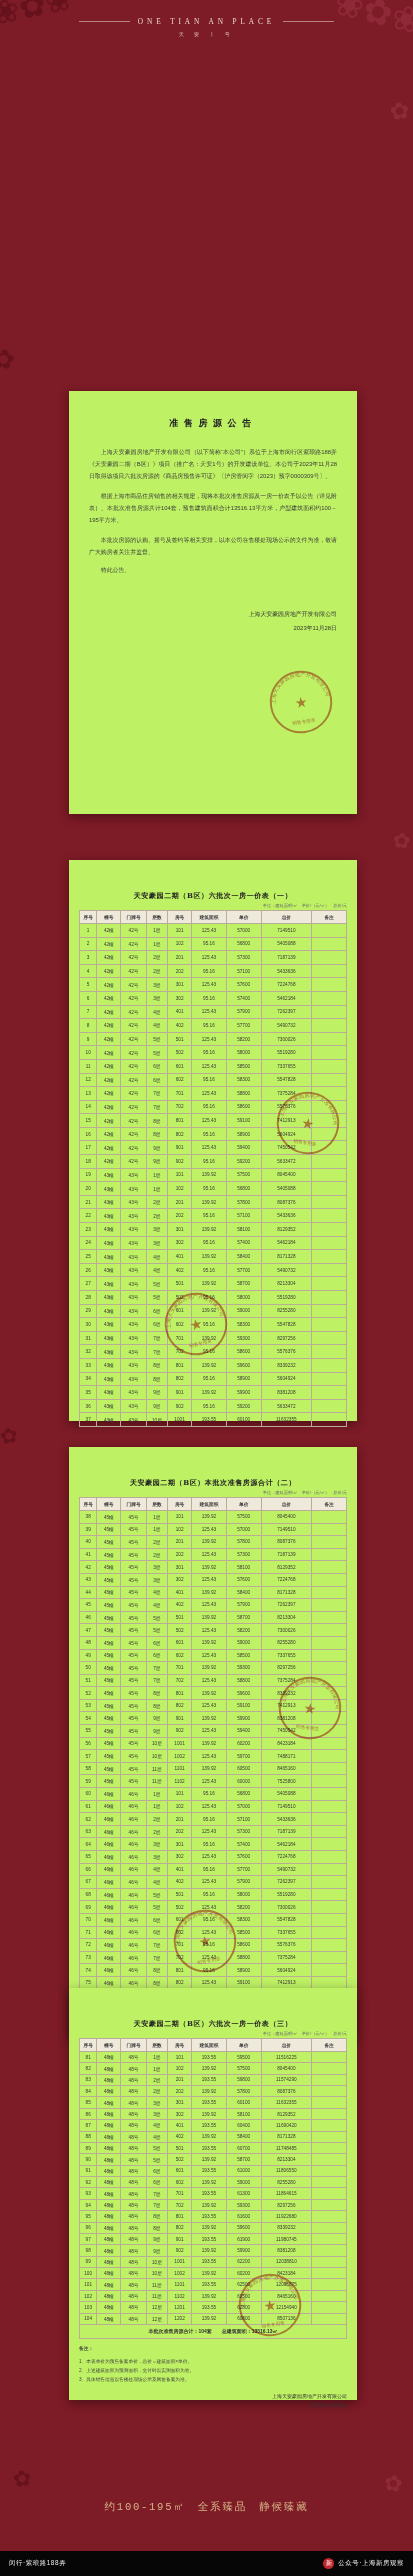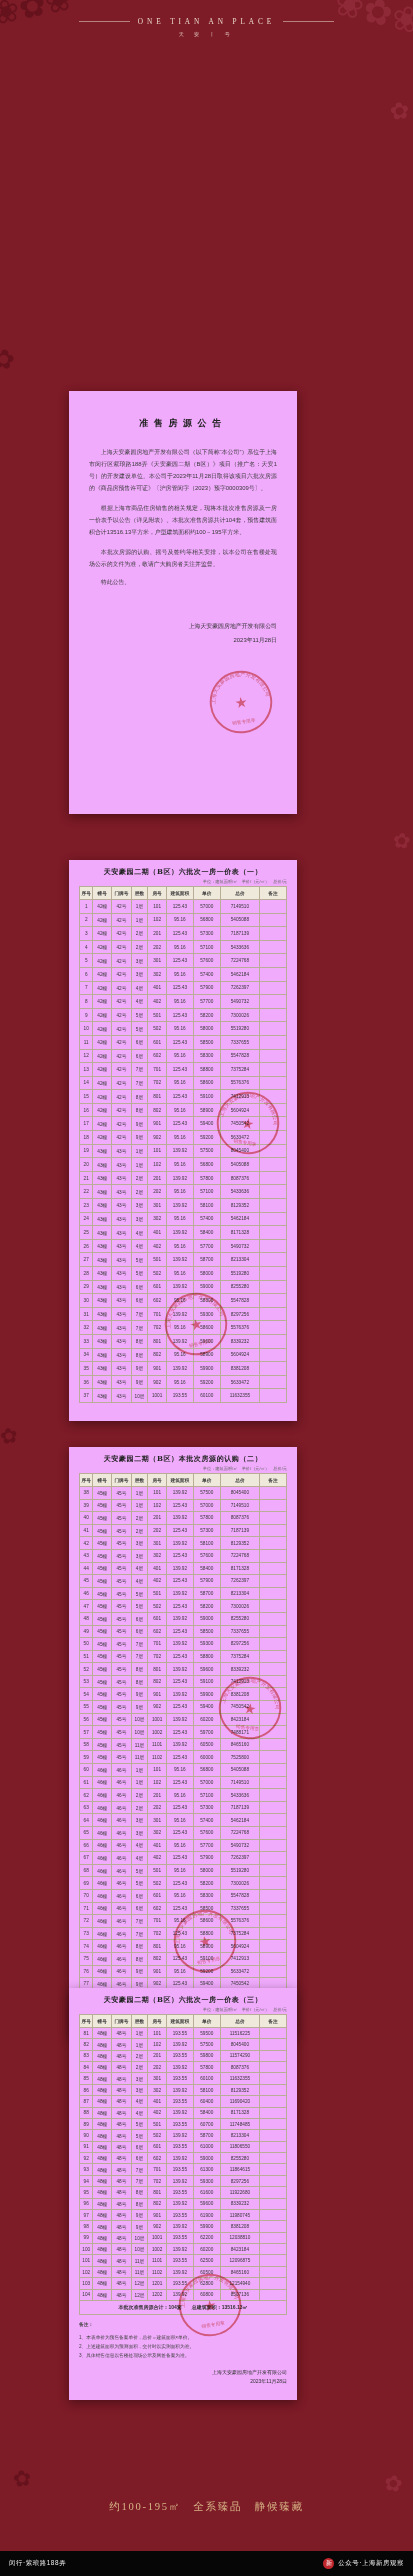--- a/index.html
+++ b/index.html
@@ -18,55 +18,55 @@
   .title-block{position:absolute;top:54px;left:0;width:100%;text-align:center;color:#f3e7d7;
                font-family:"DejaVu Serif",serif;}
   .title-1{font-size:15px;font-weight:bold;letter-spacing:1.1px;}
   .title-2{font-size:14px;font-weight:bold;letter-spacing:3.3px;margin-top:6.7px;}
   .one-row{position:absolute;top:104px;left:0;width:100%;display:flex;align-items:flex-end;justify-content:center;gap:5.6px;}
   .one-text{font-family:"DejaVu Serif",serif;font-weight:bold;font-size:58px;letter-spacing:4.5px;
             color:#5a0e19;text-shadow:0 0.6px 0.6px rgba(0,0,0,.25);line-height:1;}
   .one-seal{width:11px;height:17px;background:#c2362b;color:#fff;border-radius:1.1px;margin-bottom:7.8px;
             display:flex;align-items:center;justify-content:center;font-size:4.5px;writing-mode:vertical-rl;letter-spacing:1.1px;}
   
-  .doc{position:absolute;left:69px;width:228px;background:#f0abfc;box-shadow:0 3.3px 10px rgba(20,0,5,.45);}
+  .doc{position:absolute;left:69px;width:288px;background:#bef264;box-shadow:0 3.3px 10px rgba(20,0,5,.45);}
   .doc1{top:391px;height:423px;}
   .doc2{top:860px;height:561px;}
   .doc3{top:1447px;height:590px;}
   .doc4{top:1988px;height:412px;}
   .doc-inner{padding:26px 20px;position:relative;}
   .notice-title{text-align:center;font-size:9px;font-weight:bold;letter-spacing:5.6px;color:#222;
                 font-family:"DejaVu Serif",serif;margin-bottom:15.6px;}
   .notice-paras>div{font-size:5.9px;color:#3b3b3b;line-height:2.05;text-indent:2em;text-align:justify;margin-bottom:7.8px;}
   .notice-closing{font-size:5.9px;color:#3b3b3b;text-indent:2em;margin-top:3.3px;}
   .sig-company{font-size:5.9px;color:#333;text-align:right;margin-top:35px;}
   .sig-date{font-size:5.9px;color:#333;text-align:right;margin-top:5.6px;}
   
-  .table-wrap{padding:7px 10px;position:relative;}
+  .table-wrap{padding:31px 10px;position:relative;}
   .table-title{text-align:center;font-size:7px;font-weight:bold;letter-spacing:0.6px;color:#222;
                font-family:"DejaVu Serif",serif;margin-bottom:2.2px;}
   .unit-note{text-align:right;font-size:4.2px;color:#666;margin-bottom:2.2px;}
   table{width:100%;border-collapse:collapse;table-layout:fixed;}
   th,td{border:0.6px solid #b9ad97;font-size:4.7px;color:#3a3a3a;text-align:center;
         overflow:hidden;white-space:nowrap;}
   th{font-weight:bold;background:#efe9dc;padding:2.8px 0.6px;}
   .doc2 td{padding:3.3px 0.6px;}
   .doc3 td{padding:2.8px 0.6px;}
   .doc4 td{padding:2.2px 0.6px;}
   .summary-row{border:0.6px solid #b9ad97;border-top:none;font-size:5px;font-weight:bold;color:#333;
                text-align:center;padding:3.3px 2.2px;}
   .notes{margin-top:6.7px;font-size:4.7px;color:#444;line-height:1.9;}
   .notes-title{font-size:4.7px;font-weight:bold;color:#444;margin-top:6.7px;}
   .t-footer-company{font-size:5px;color:#333;text-align:right;margin-top:7.8px;}
   .t-footer-date{font-size:5px;color:#333;text-align:right;margin-top:3.3px;}
   
   .stamp{position:absolute;width:66px;height:66px;color:#c8352b;opacity:.6;mix-blend-mode:multiply;pointer-events:none;}
   
   .slogan{position:absolute;top:2500px;left:0;width:100%;text-align:center;color:#d7b586;
-          font-family:Liberation Serif, serif;font-size:10.6px;letter-spacing:1.7px;}
+          font-family:Liberation Mono, monospace;font-size:10.6px;letter-spacing:1.7px;}
   .bottom-bar{position:absolute;bottom:0;left:0;width:100%;height:24.6px;background:#060606;
               display:flex;align-items:center;justify-content:space-between;box-sizing:border-box;padding:0 9px;}
   .bar-left{color:#f0f0f0;font-size:6.4px;letter-spacing:0.6px;}
   .bar-right{display:flex;align-items:center;gap:3.9px;}
   .wx-logo{width:11px;height:11px;border-radius:50%;background:#c1272d;color:#fff;font-size:6.1px;
            display:flex;align-items:center;justify-content:center;}
   .bar-right-text{color:#f0f0f0;font-size:6.4px;letter-spacing:0.6px;}
 </style>
 </head>
 <body>
@@ -565,21 +565,21 @@
           <use href="#stamp-def"></use>
         </svg>
       <svg class="stamp" style="left:94px;top:431px;transform:rotate(-13deg)" viewBox="0 0 120 120">
           <use href="#stamp-def"></use>
         </svg>
     </div>
   </div>
 
   <div class="doc doc3">
     <div class="table-wrap">
-      <div class="table-title">天安豪园二期（B区）本批次房源的认购（二）</div>
+      <div class="table-title">天安豪园二期（B区）本批次准售房源合计（二）</div>
       <div class="unit-note">单位：建筑面积/㎡　单价/（元/㎡）　总价/元</div>
       <table>
         <colgroup>
             <col style="width:6.5%">
             <col style="width:9%">
             <col style="width:9.5%">
             <col style="width:8%">
                   <col style="width:9%">
             <col style="width:13%">
             <col style="width:13%">

